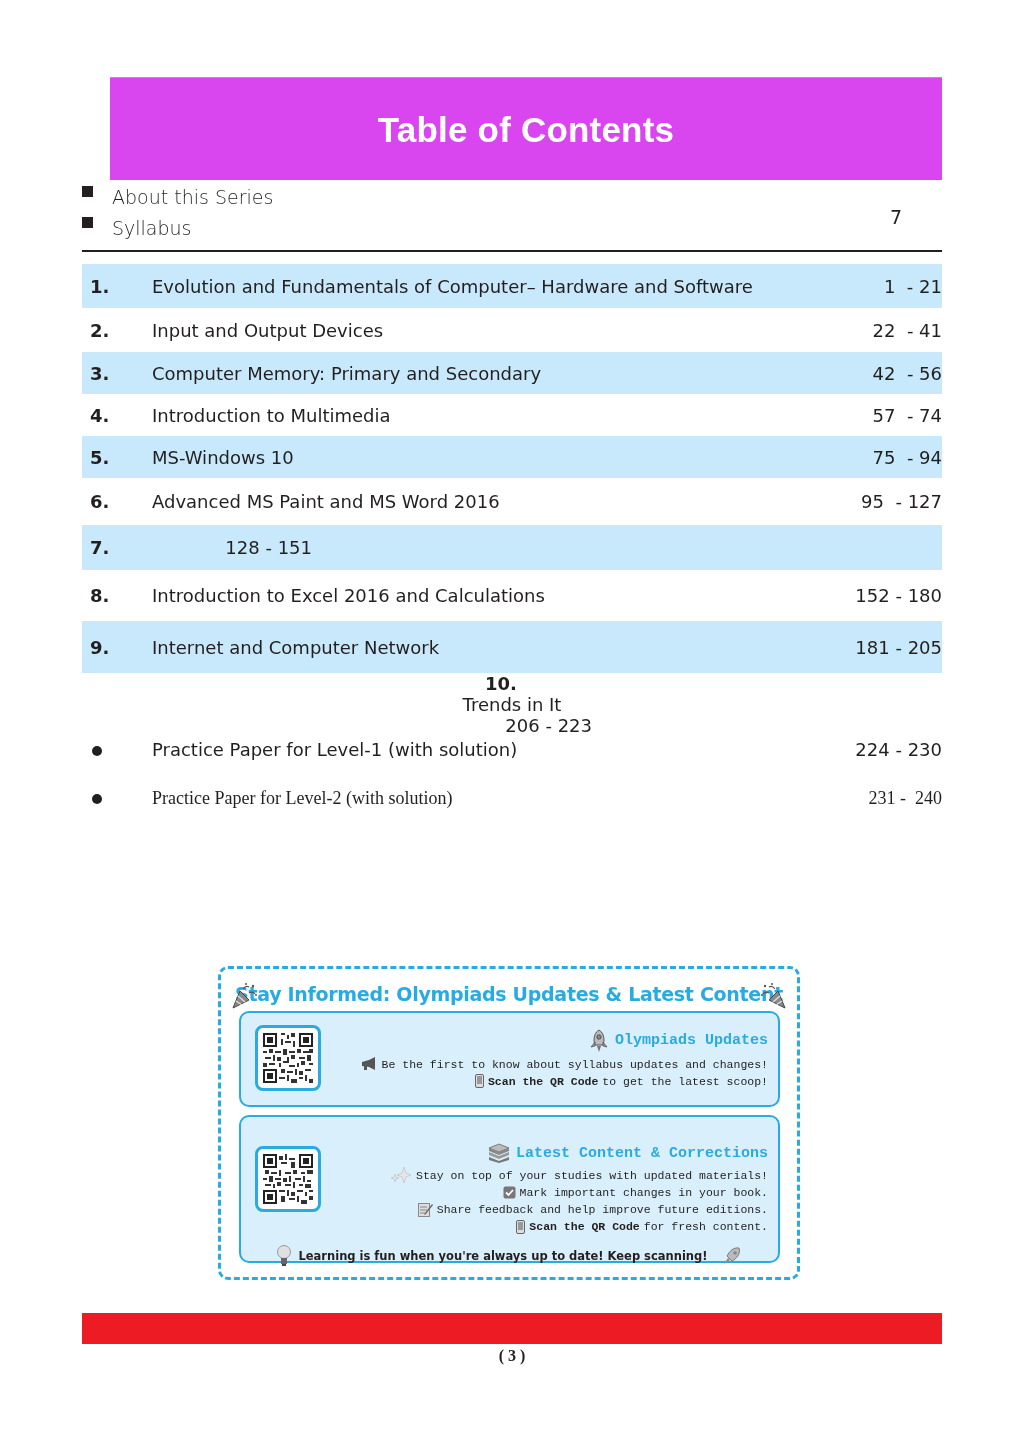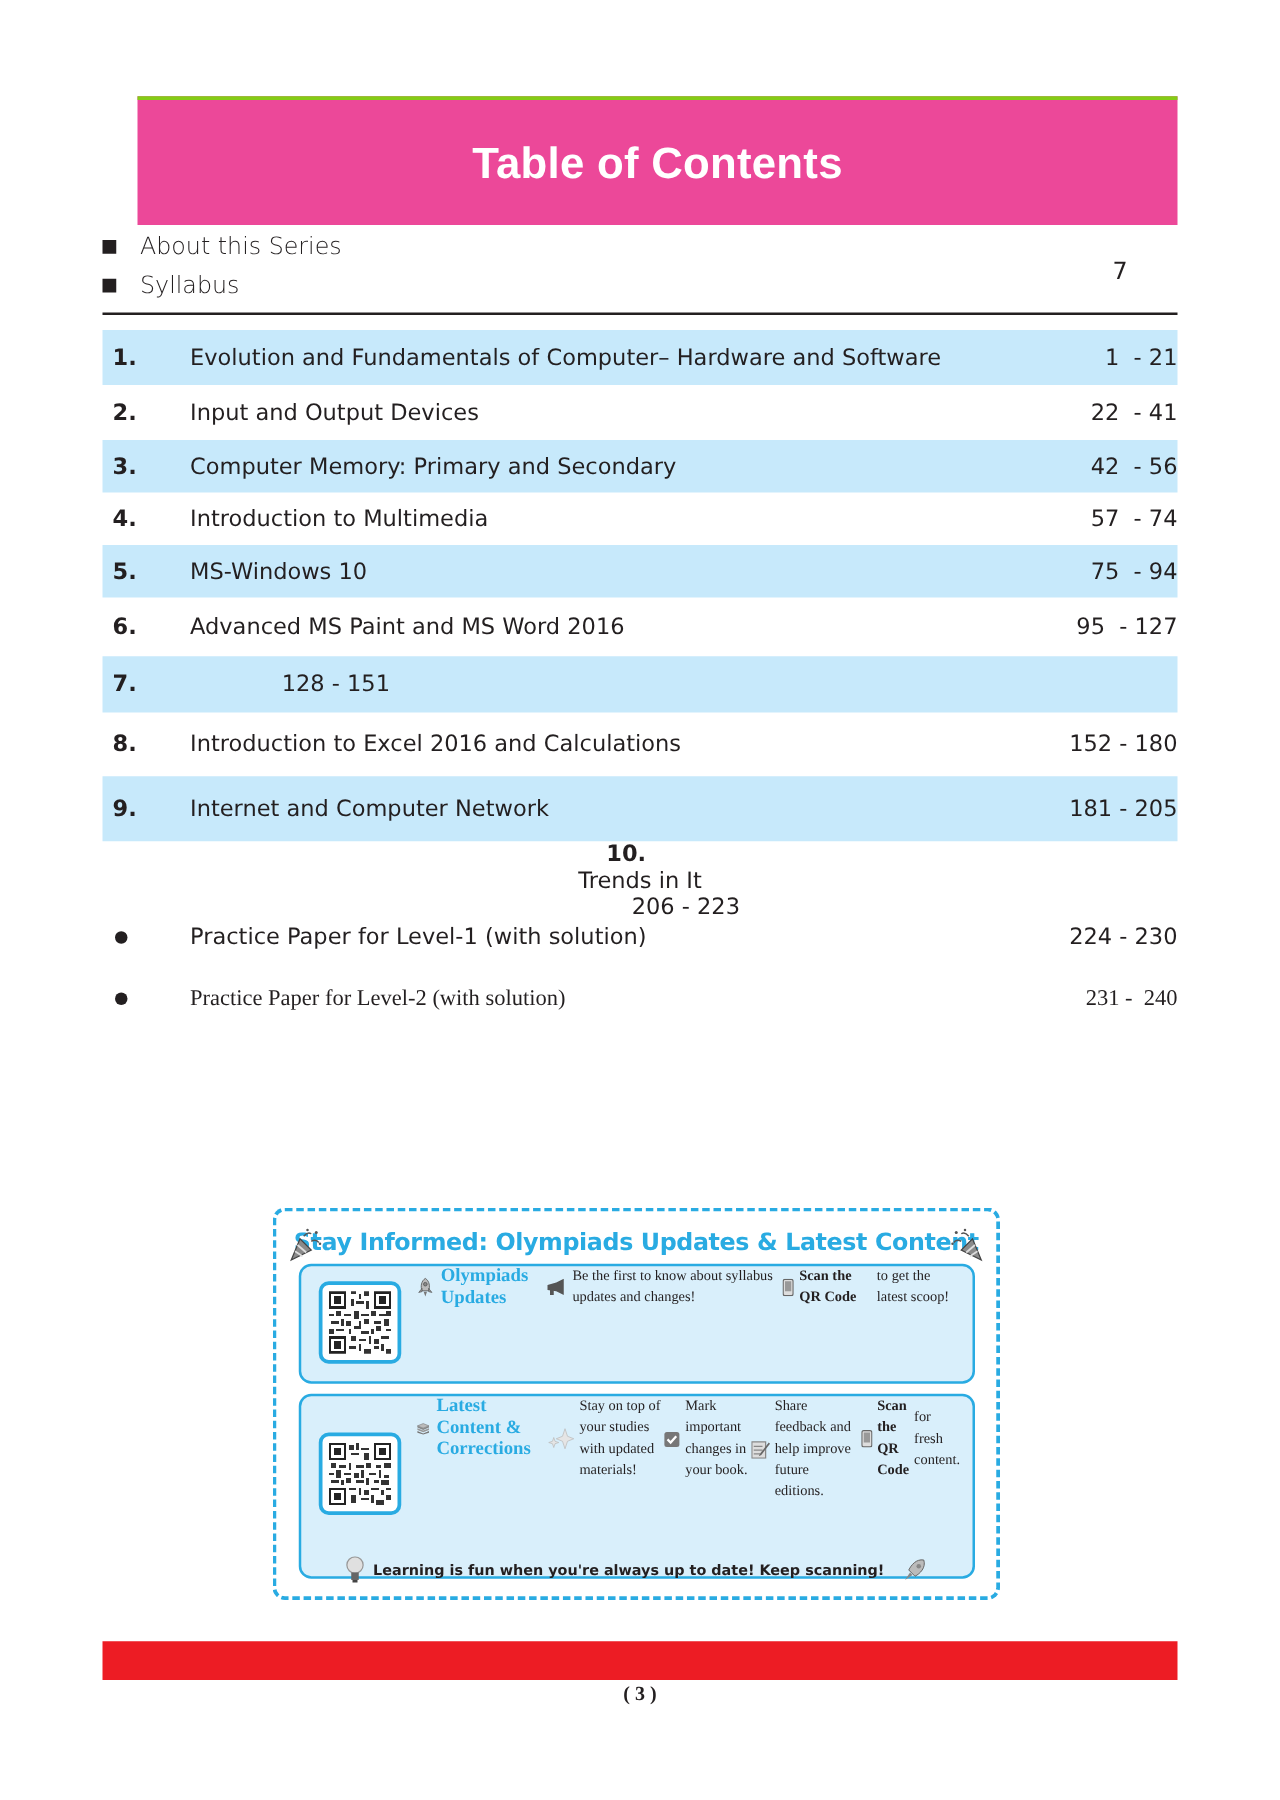--- a/index.html
+++ b/index.html
@@ -2,32 +2,32 @@
 <html><head>
   <meta charset="utf-8">
   <style>
     * { box-sizing: border-box; margin: 0; padding: 0; }
     html, body { width: 1024px; height: 1440px; background: #ffffff; }
     body { position: relative; font-family: "Liberation Sans", sans-serif; color: #231f20; overflow: hidden; }
 
     .page { position: absolute; left: 82px; top: 77px; width: 860px; }
 
     .toc-header {
-      height: 103px; background: #ec4899;
+      height: 103px; background: #d946ef;
       display: flex; align-items: center; justify-content: center;
-      border-top: 3px solid #84cc16;
+      border-top: 1px solid #84cc16;
       margin-left: 28px;
     }
     .toc-title { color: #ffffff; font-weight: bold; font-size: 35px; letter-spacing: 0.2px; padding-top: 2px; }
 
     .prelim {
       position: relative; height: 72px; border-bottom: 2px solid #231f20;
     }
     .prelim-item {
-      position: absolute; left: 0; display: flex; align-items: center;
+      position: absolute; left: 0; display: flex; align-items: flex-start;
       font-size: 19px; font-family: "DejaVu Sans", sans-serif; font-weight: 300;
     }
     .prelim-item .sq { width: 11px; height: 11px; background: #231f20; margin-right: 19px; display: inline-block; }
     .prelim-item.i0 { top: 6px; }
     .prelim-item.i1 { top: 37px; }
     .prelim-page { position: absolute; right: 40px; top: 26px; font-size: 19px; font-family: "DejaVu Sans", sans-serif; }
 
     .rows { margin-top: 12px; }
     .row {
       display: flex; align-items: center; height: 44px;
@@ -81,22 +81,22 @@
       position: absolute; left: 14px; width: 66px; height: 66px;
       background: #ffffff; border: 3px solid #29abe2; border-radius: 8px;
       padding: 5px;
     }
     .card.c0 .qr { top: 12px; }
     .card.c1 .qr { top: 29px; }
     .qr svg { width: 100%; height: 100%; display: block; }
 
     .card-body {
       position: absolute; left: 92px; right: 10px; top: 0; bottom: 0;
-      display: flex; flex-direction: row; align-items: flex-start; justify-content: center;
-      font-family: Liberation Serif, serif; color: #231f20;
+      display: flex; flex-direction: column; align-items: flex-end; justify-content: center;
+      font-family: Liberation Mono, monospace; color: #231f20;
     }
     .card-title { display: flex; align-items: center; color: #29abe2; font-weight: bold; font-size: 15px; margin-bottom: 3px; }
     .card-title svg { margin-right: 5px; }
     .card-line { display: flex; align-items: center; font-size: 11.5px; line-height: 17px; }
     .card-line svg { margin-right: 4px; flex-shrink: 0; }
     .card-line b { font-weight: bold; margin-right: 4px; }
 
     .info-foot {
       position: absolute; left: 0; right: 0; bottom: 10px; height: 22px;
       display: flex; align-items: center; justify-content: center;

